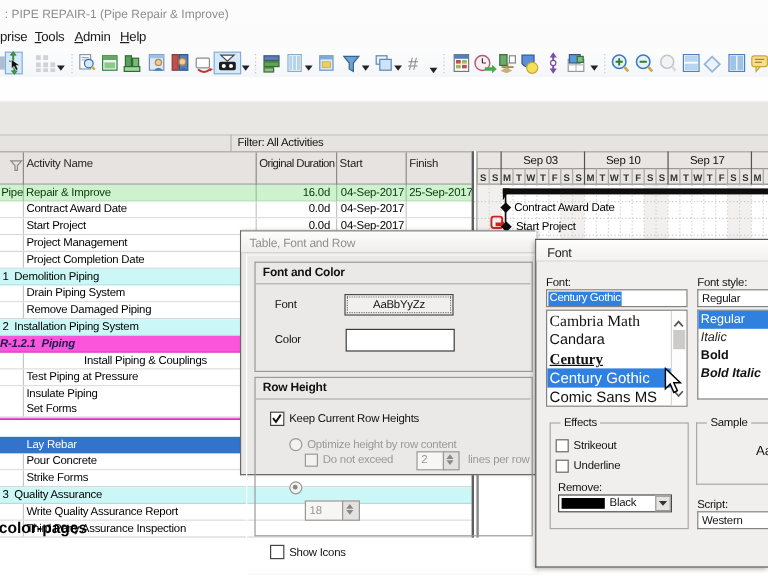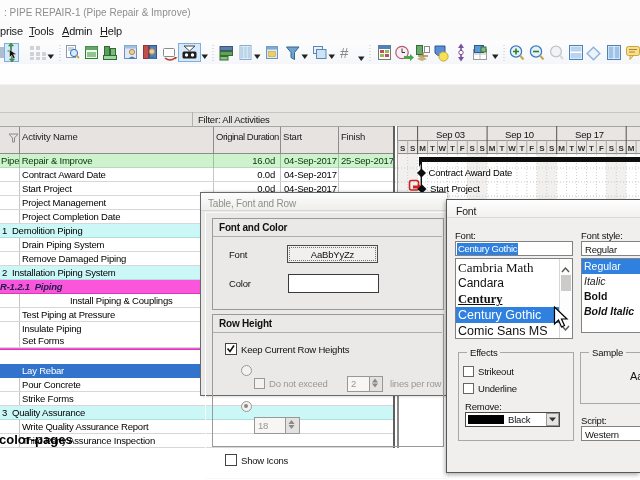--- a/index.html
+++ b/index.html
@@ -430,20 +430,21 @@
  <div class="abs gb-title" style="left:18px;top:125px;">Row Height</div>
  <div class="abs" style="left:12px;top:139px;width:229px;height:1px;background:#b0aeac;"></div>
 
  <div class="abs" style="left:24px;top:150px;width:10px;height:10px;background:#fff;border:1px solid #444;"></div>
  <svg class="abs" style="left:24px;top:150px;" width="12" height="12">
       <path d="M2.5 5.5 l2.5 3 4 -6" stroke="#111" stroke-width="1.6" fill="none"></path>
     </svg>
  <div class="abs t11" style="left:40px;top:150px;color:#111;">Keep Current Row Heights</div>
 
  <div class="abs" style="left:40px;top:172px;width:9px;height:9px;border:1px solid #9a9896;border-radius:50%;background:#f4f2f0;"></div>
+ <div class="abs t11" style="left:55px;top:171px;color:#9a9896;">Optimize height by row content</div>
 
  <div class="abs" style="left:53px;top:185px;width:9px;height:9px;border:1px solid #9a9896;background:#f4f2f0;"></div>
  <div class="abs t11" style="left:68px;top:184px;color:#9a9896;">Do not exceed</div>
 
  <div class="abs" style="left:146px;top:183px;width:22px;height:14px;background:#f7f6f5;border:1px solid #9a9896;"></div>
  <div class="abs t11" style="left:150px;top:184px;color:#9a9896;">2</div>
  <div class="abs" style="left:168px;top:183px;width:12px;height:14px;background:#e4e2e0;border:1px solid #9a9896;"></div>
  <svg class="abs" style="left:168px;top:183px;" width="12" height="14">
       <path d="M6 2.5 l3 4 -6 0z" fill="#8a8886"></path>
       <path d="M6 11.5 l3 -4 -6 0z" fill="#8a8886"></path>

